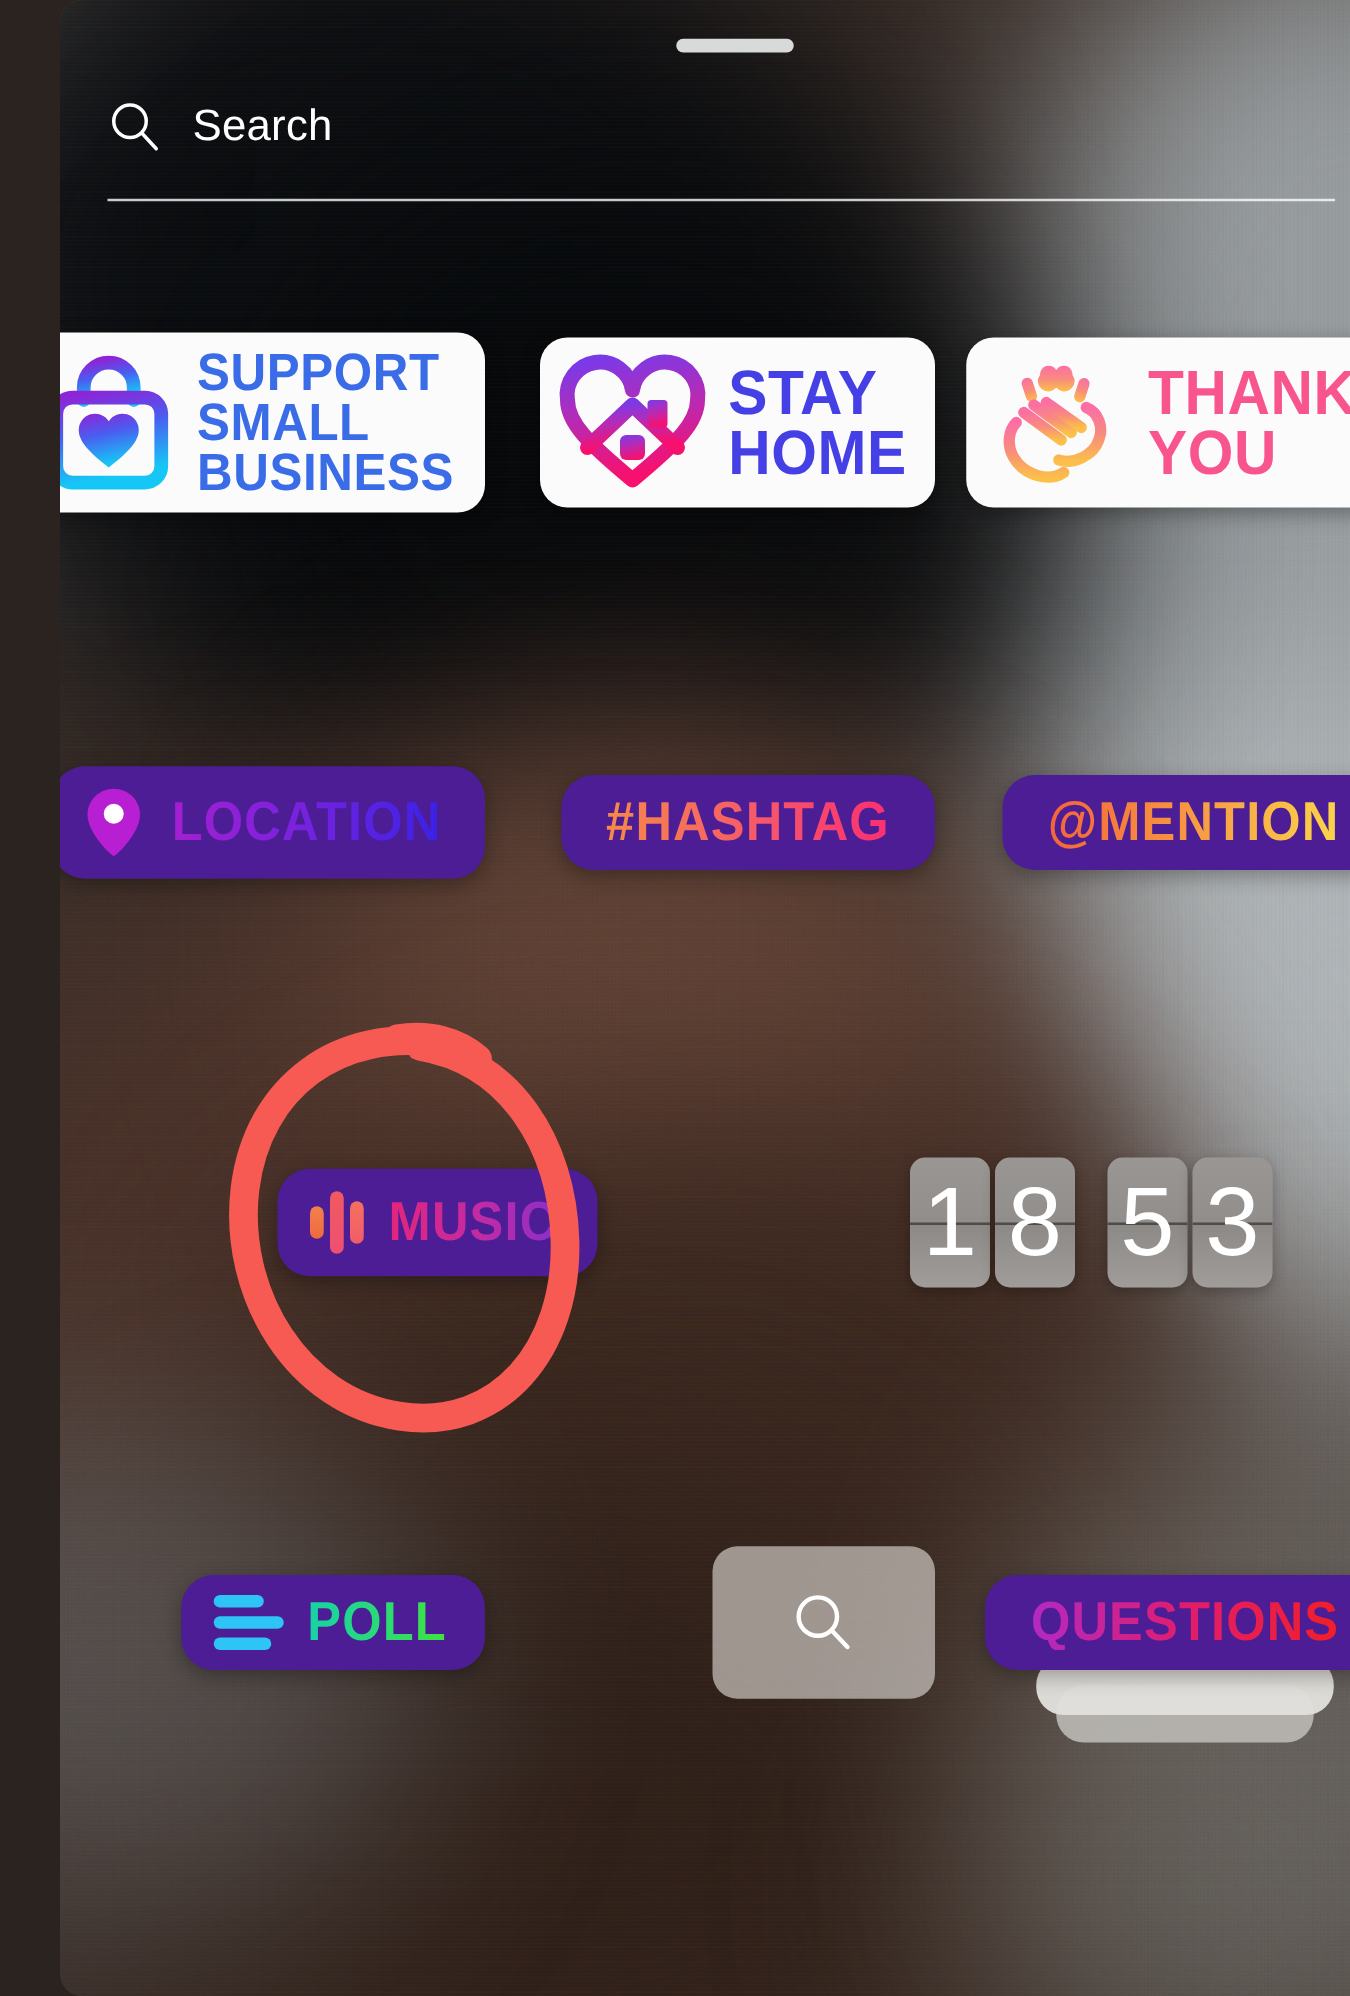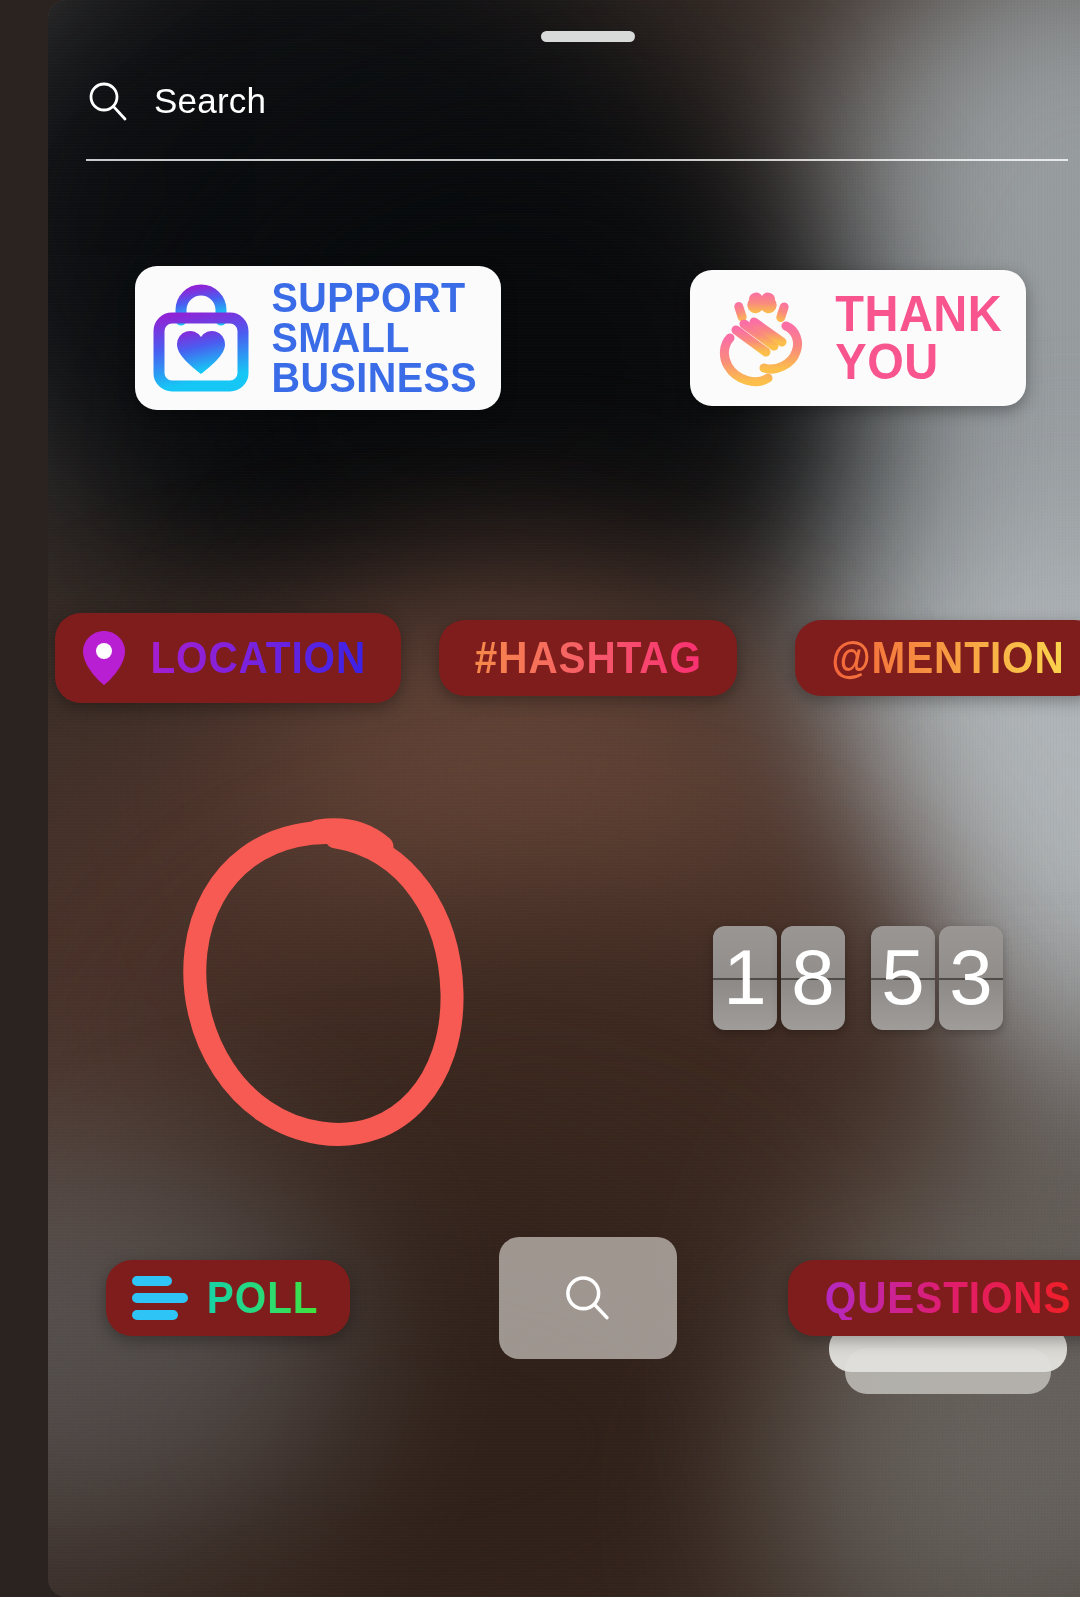--- a/index.html
+++ b/index.html
@@ -83,27 +83,27 @@
 
   
   .grid{ position:absolute; left:0; top:178px; width:1080px; }
   .row{
     display:flex; align-items:center; justify-content:space-around;
     height:320px;
     position:relative;
   }
   .cell{
     width:320px; height:320px;
-    display:flex; align-items:center; justify-content:center;
+    display:flex; align-items:center; justify-content:flex-end;
     position:relative;
   }
 
   
   .pill{
-    background:#7f1d1d;
+    background:#4c1d95;
     border-radius:26px;
     display:flex; align-items:center; gap:14px;
     padding:16px 26px;
     box-shadow:0 5px 16px rgba(0,0,0,.30);
   }
   .pill-label{
     font-family:"Liberation Sans Narrow","Liberation Sans", sans-serif;
     font-weight:bold;
     font-size:44px;
     letter-spacing:1px;
@@ -259,20 +259,41 @@
             <path d="M54 92 C36 78 30 70 30 62 a13 13 0 0 1 24 -7 a13 13 0 0 1 24 7 c0 8 -6 16 -24 30 Z" fill="url(#gBag)"></path>
           </svg>
           <div class="badge-text bt-support">
             <div>SUPPORT</div>
             <div>SMALL</div>
             <div>BUSINESS</div>
           </div>
         </div>
       </div>
 
+      <div class="cell">
+        <div class="badge">
+          <svg class="gicon" width="124" height="112" viewBox="0 0 124 112">
+            <defs>
+              <linearGradient id="gHeart" x1="0.1" y1="0" x2="0.3" y2="1">
+                <stop offset="0%" stop-color="#7a3ae8"></stop>
+                <stop offset="45%" stop-color="#b52bb6"></stop>
+                <stop offset="100%" stop-color="#f8106e"></stop>
+              </linearGradient>
+            </defs>
+            <path d="M62 102 C26 72 10 56 10 38 a26 26 0 0 1 52 -8 a26 26 0 0 1 52 8 c0 18 -16 34 -52 64 Z" fill="none" stroke="url(#gHeart)" stroke-width="12" stroke-linejoin="round"></path>
+            <path d="M26 76 L62 42 L98 76" fill="none" stroke="url(#gHeart)" stroke-width="12" stroke-linecap="round" stroke-linejoin="round"></path>
+            <rect x="74" y="38" width="16" height="22" rx="3" fill="url(#gHeart)"></rect>
+            <rect x="52" y="66" width="20" height="20" rx="5" fill="url(#gHeart)"></rect>
+          </svg>
+          <div class="badge-text bt-stay">
+            <div>STAY</div>
+            <div>HOME</div>
+          </div>
+        </div>
+      </div>
 
       <div class="cell">
         <div class="badge">
           <svg class="gicon" width="118" height="112" viewBox="0 0 118 112">
             <defs>
               <linearGradient id="gClap" x1="0.2" y1="0" x2="0.2" y2="1">
                 <stop offset="0%" stop-color="#fb6fa4"></stop>
                 <stop offset="50%" stop-color="#f98a7e"></stop>
                 <stop offset="100%" stop-color="#fbbf4a"></stop>
               </linearGradient>
@@ -325,20 +346,28 @@
 
 
       <div class="cell">
 
         <svg class="annot" viewBox="0 0 300 350">
           <path d="M186 32 C104 18 38 66 28 148 C18 232 70 318 152 330
                    C232 342 286 276 284 190 C282 112 240 46 168 34" fill="none" stroke="#f75a52" stroke-width="23" stroke-linecap="round" stroke-linejoin="round"></path>
           <path d="M150 28 C176 24 198 30 214 44" fill="none" stroke="#f75a52" stroke-width="23" stroke-linecap="round"></path>
         </svg>
 
+        <div class="pill">
+          <span class="wave">
+            <i class="w1"></i>
+            <i class="w2"></i>
+            <i class="w3"></i>
+          </span>
+          <span class="pill-label g-music">MUSIC</span>
+        </div>
       </div>
 
       <div class="cell">
         <div class="flipclock">
           <span class="fc-group">
             <span class="fc-tile">
               <span class="fc-digit">1</span>
             </span>
             <span class="fc-tile">
               <span class="fc-digit">8</span>

